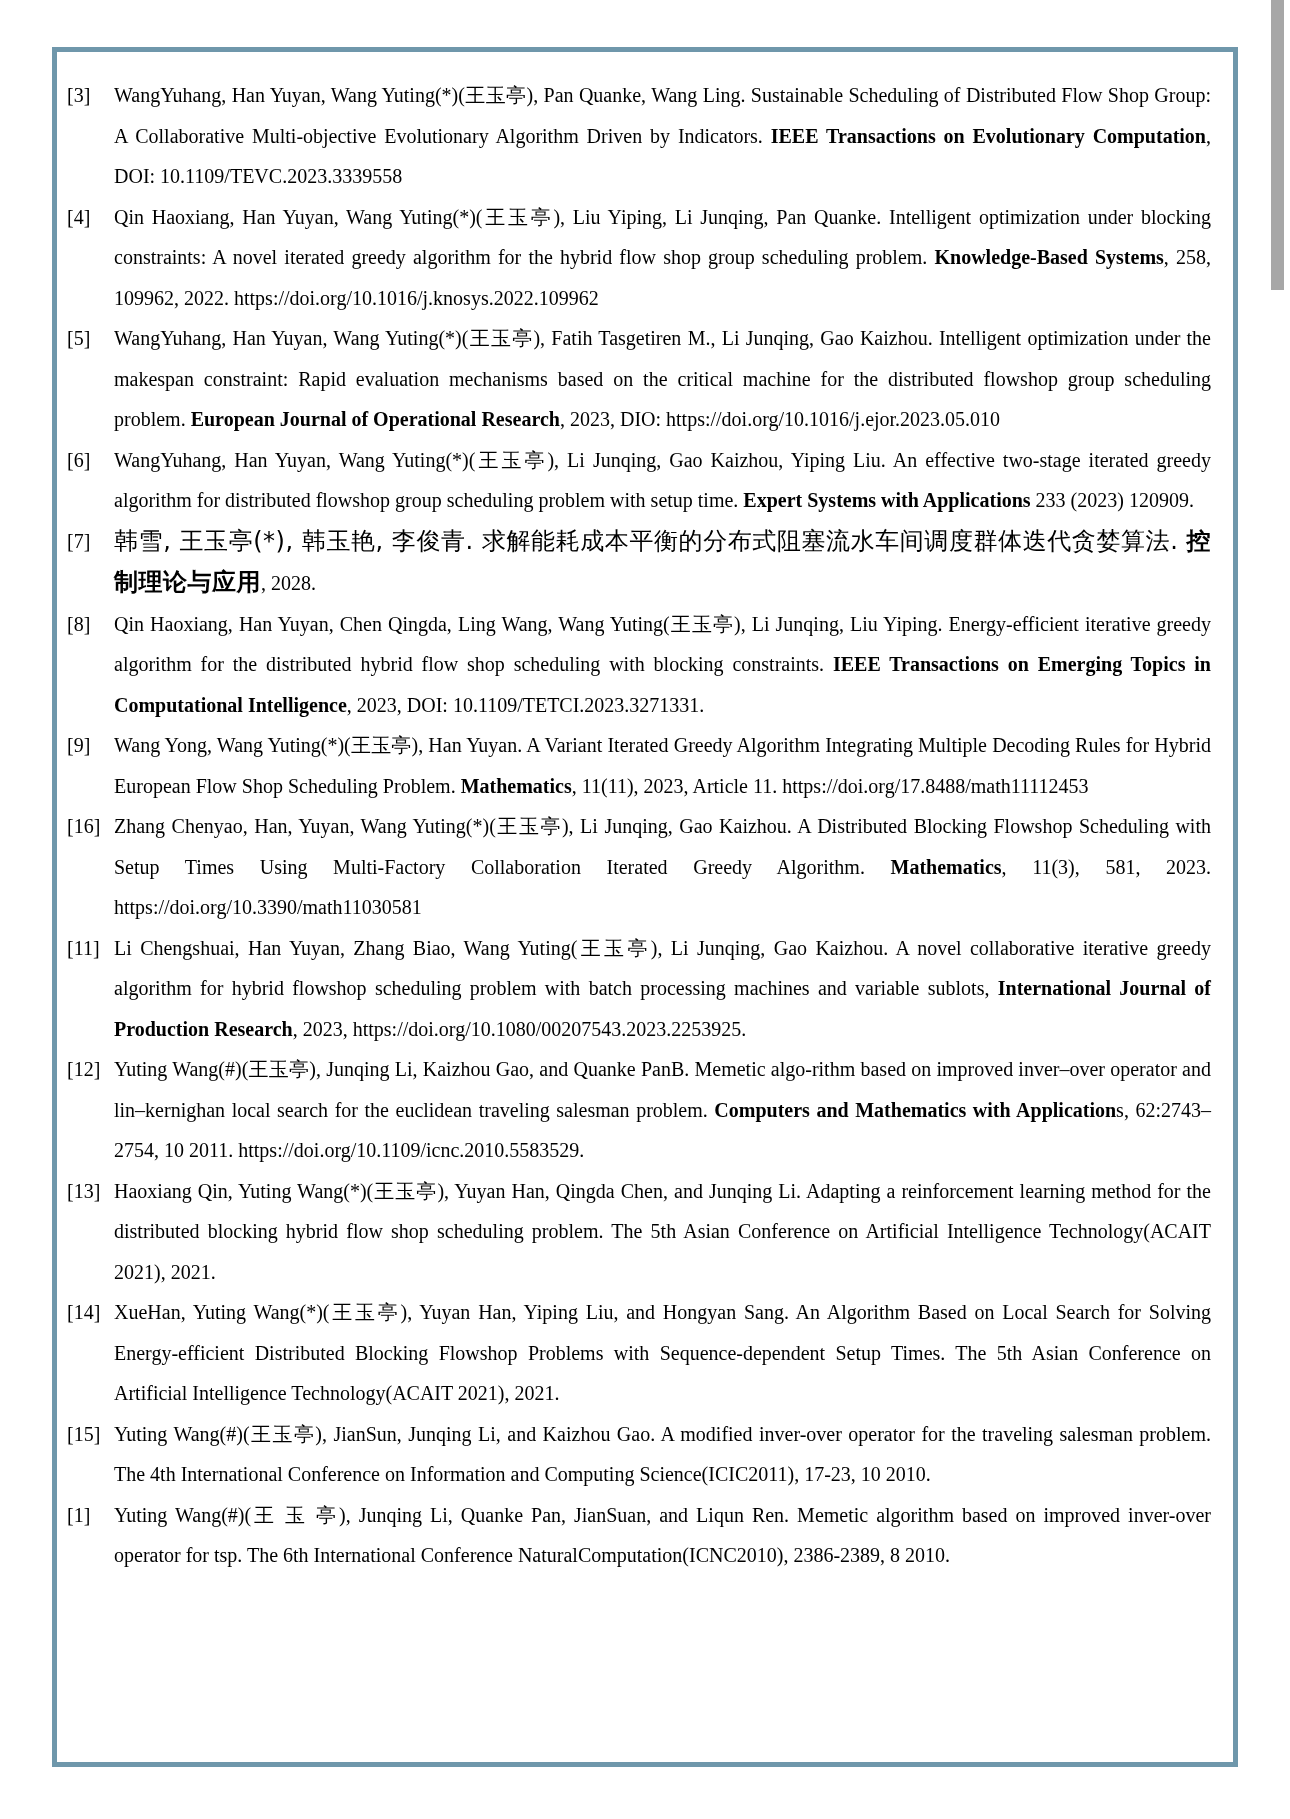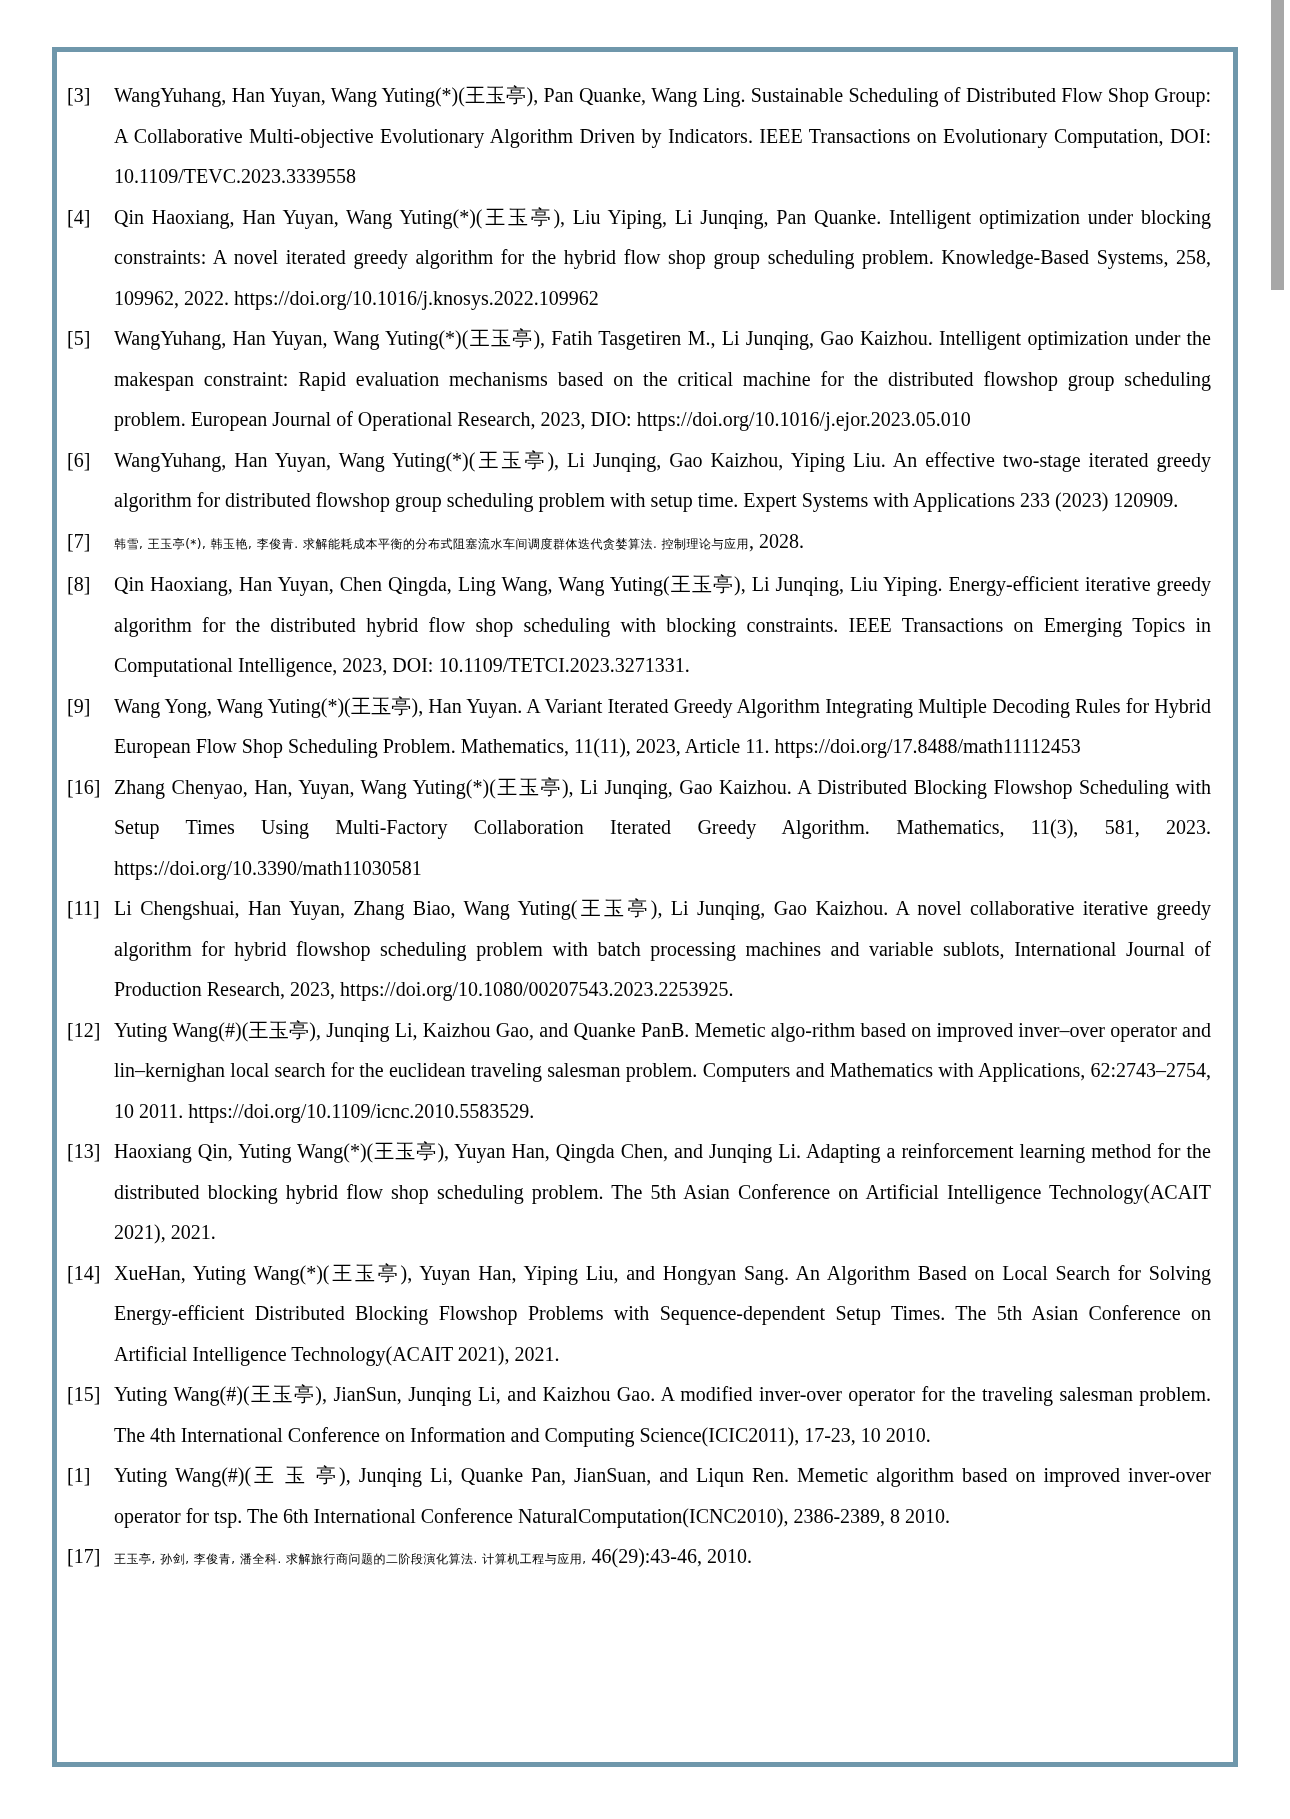--- a/index.html
+++ b/index.html
@@ -37,24 +37,24 @@
     font-size: 20px;
     line-height: 40.5px;
     white-space: nowrap;
   }
   .ref-body {
     flex: 1 1 auto;
     font-size: 20px;
     line-height: 40.5px;
     text-align: justify;
   }
-  .b { font-weight: normal; }
+  .b { font-weight: bold; }
   .cjk {
     font-family: "DejaVu Sans", "Liberation Sans", sans-serif;
-    font-size: 12px;
+    font-size: 24px;
     letter-spacing: 0.5px;
   }
   .scroll-thumb {
     position: absolute;
     right: 6px;
     top: 0;
     width: 13px;
     height: 290px;
     background: #a7a7a7;
   }
@@ -113,20 +113,16 @@
         <div class="ref-body"><span class="">XueHan, Yuting Wang(*)(王玉亭), Yuyan Han, Yiping Liu, and Hongyan Sang. An Algorithm Based on Local Search for Solving Energy-efficient Distributed Blocking Flowshop Problems with Sequence-dependent Setup Times. The 5th Asian Conference on Artificial Intelligence Technology(ACAIT 2021), 2021.</span></div>
       </div>
       <div class="ref">
         <div class="ref-num">[15]</div>
         <div class="ref-body"><span class="">Yuting Wang(#)(王玉亭), JianSun, Junqing Li, and Kaizhou Gao. A modified inver-over operator for the traveling salesman problem. The 4th International Conference on Information and Computing Science(ICIC2011), 17-23, 10 2010.</span></div>
       </div>
       <div class="ref">
         <div class="ref-num">[1]</div>
         <div class="ref-body"><span class="">Yuting Wang(#)(王 玉 亭), Junqing Li, Quanke Pan, JianSuan, and Liqun Ren. Memetic algorithm based on improved inver-over operator for tsp. The 6th International Conference NaturalComputation(ICNC2010), 2386-2389, 8 2010.</span></div>
       </div>
-      <div class="ref">
-        <div class="ref-num">[17]</div>
-        <div class="ref-body"><span class="cjk">王玉亭, 孙剑, 李俊青, 潘全科. 求解旅行商问题的二阶段演化算法. </span><span class="b cjk">计算机工程与应用,</span><span class=""> 46(29):43-46, 2010.</span></div>
-      </div>
     </div>
 </div>
 
 <div class="scroll-thumb"></div>
 
 </body></html>

